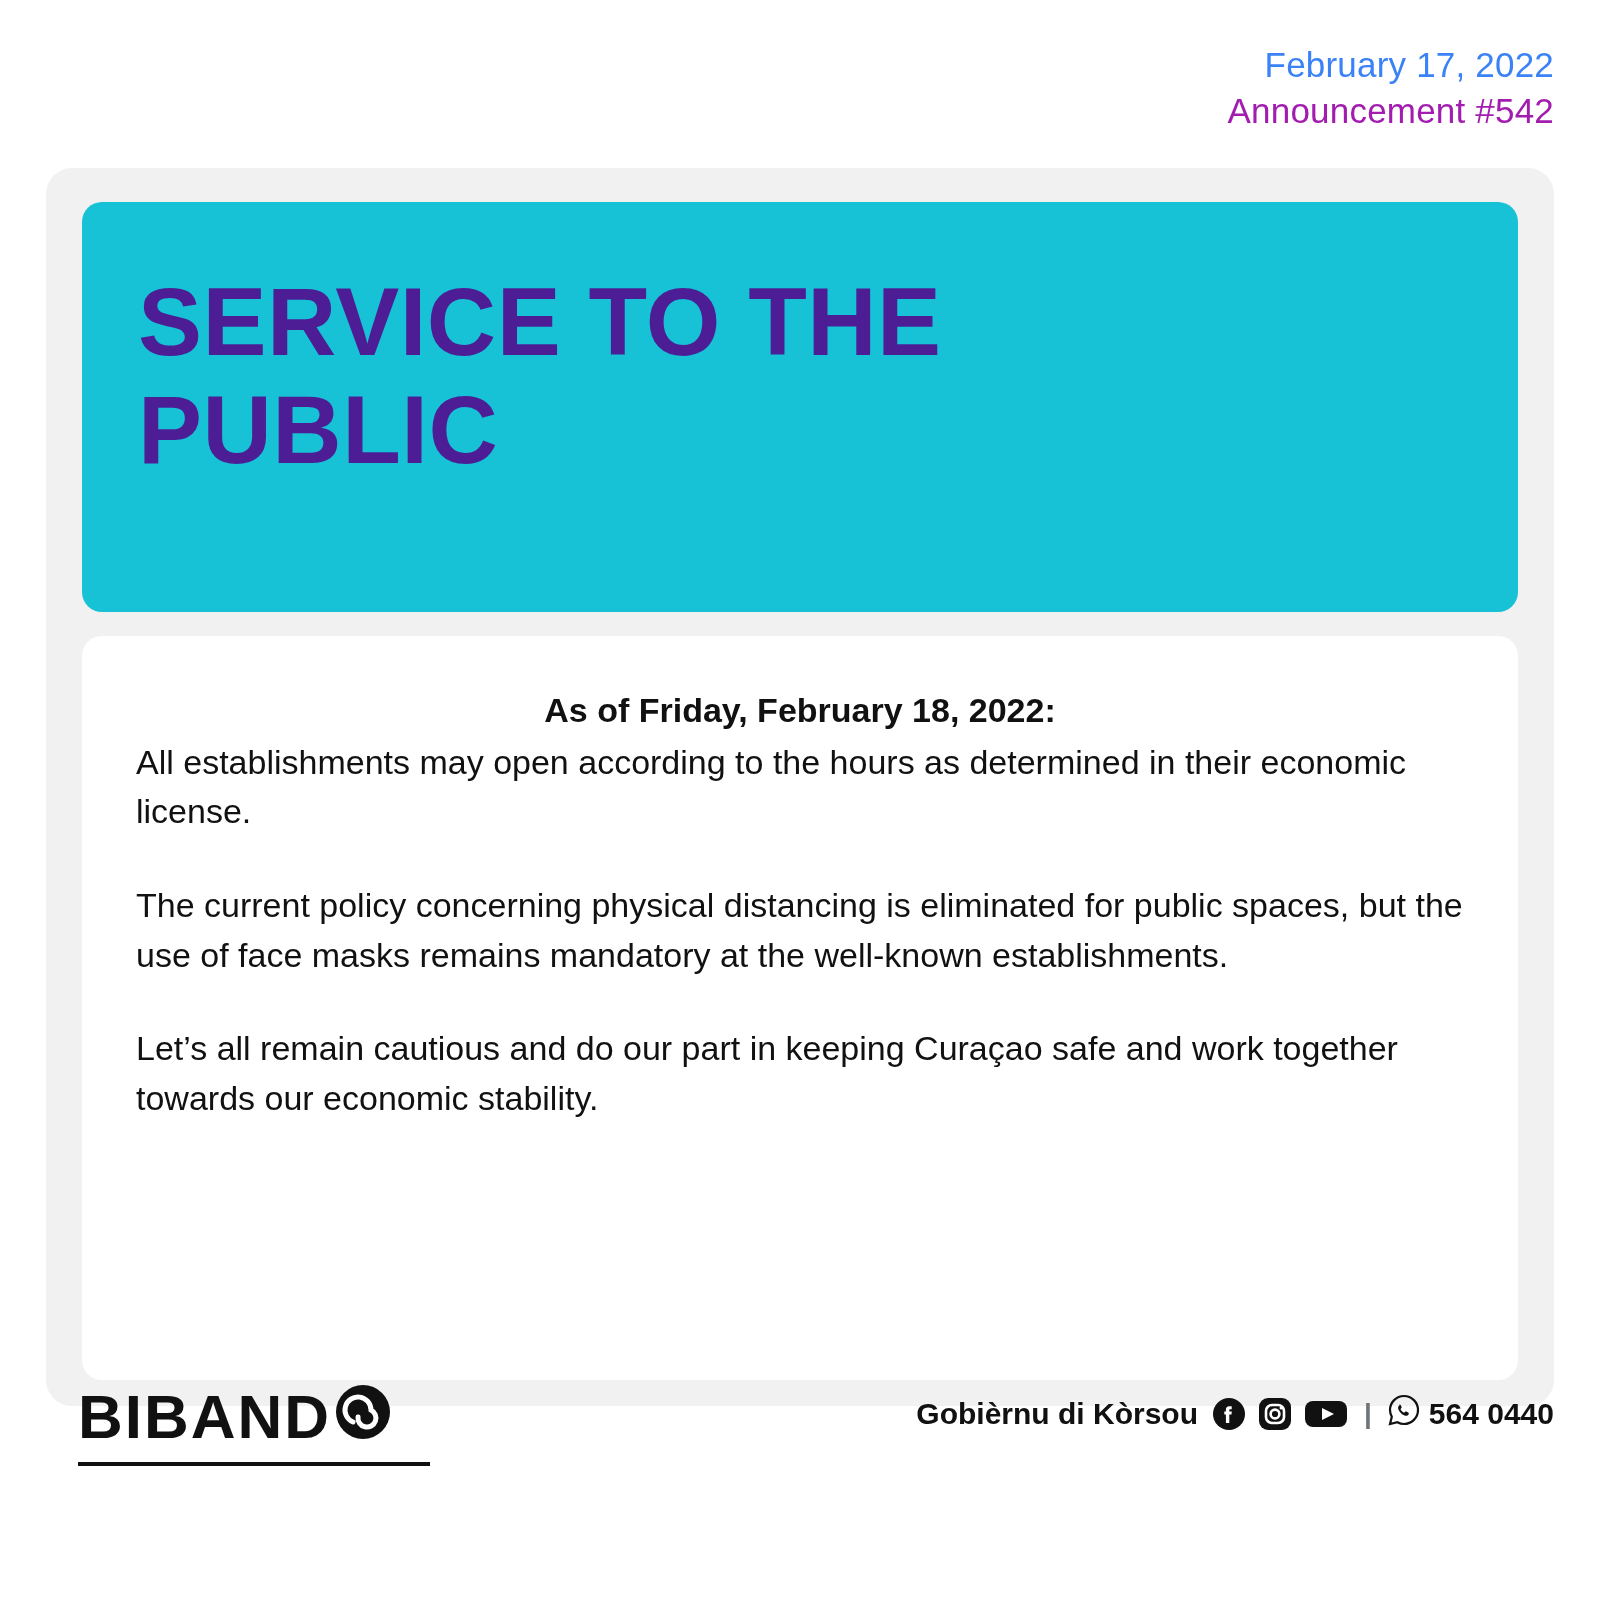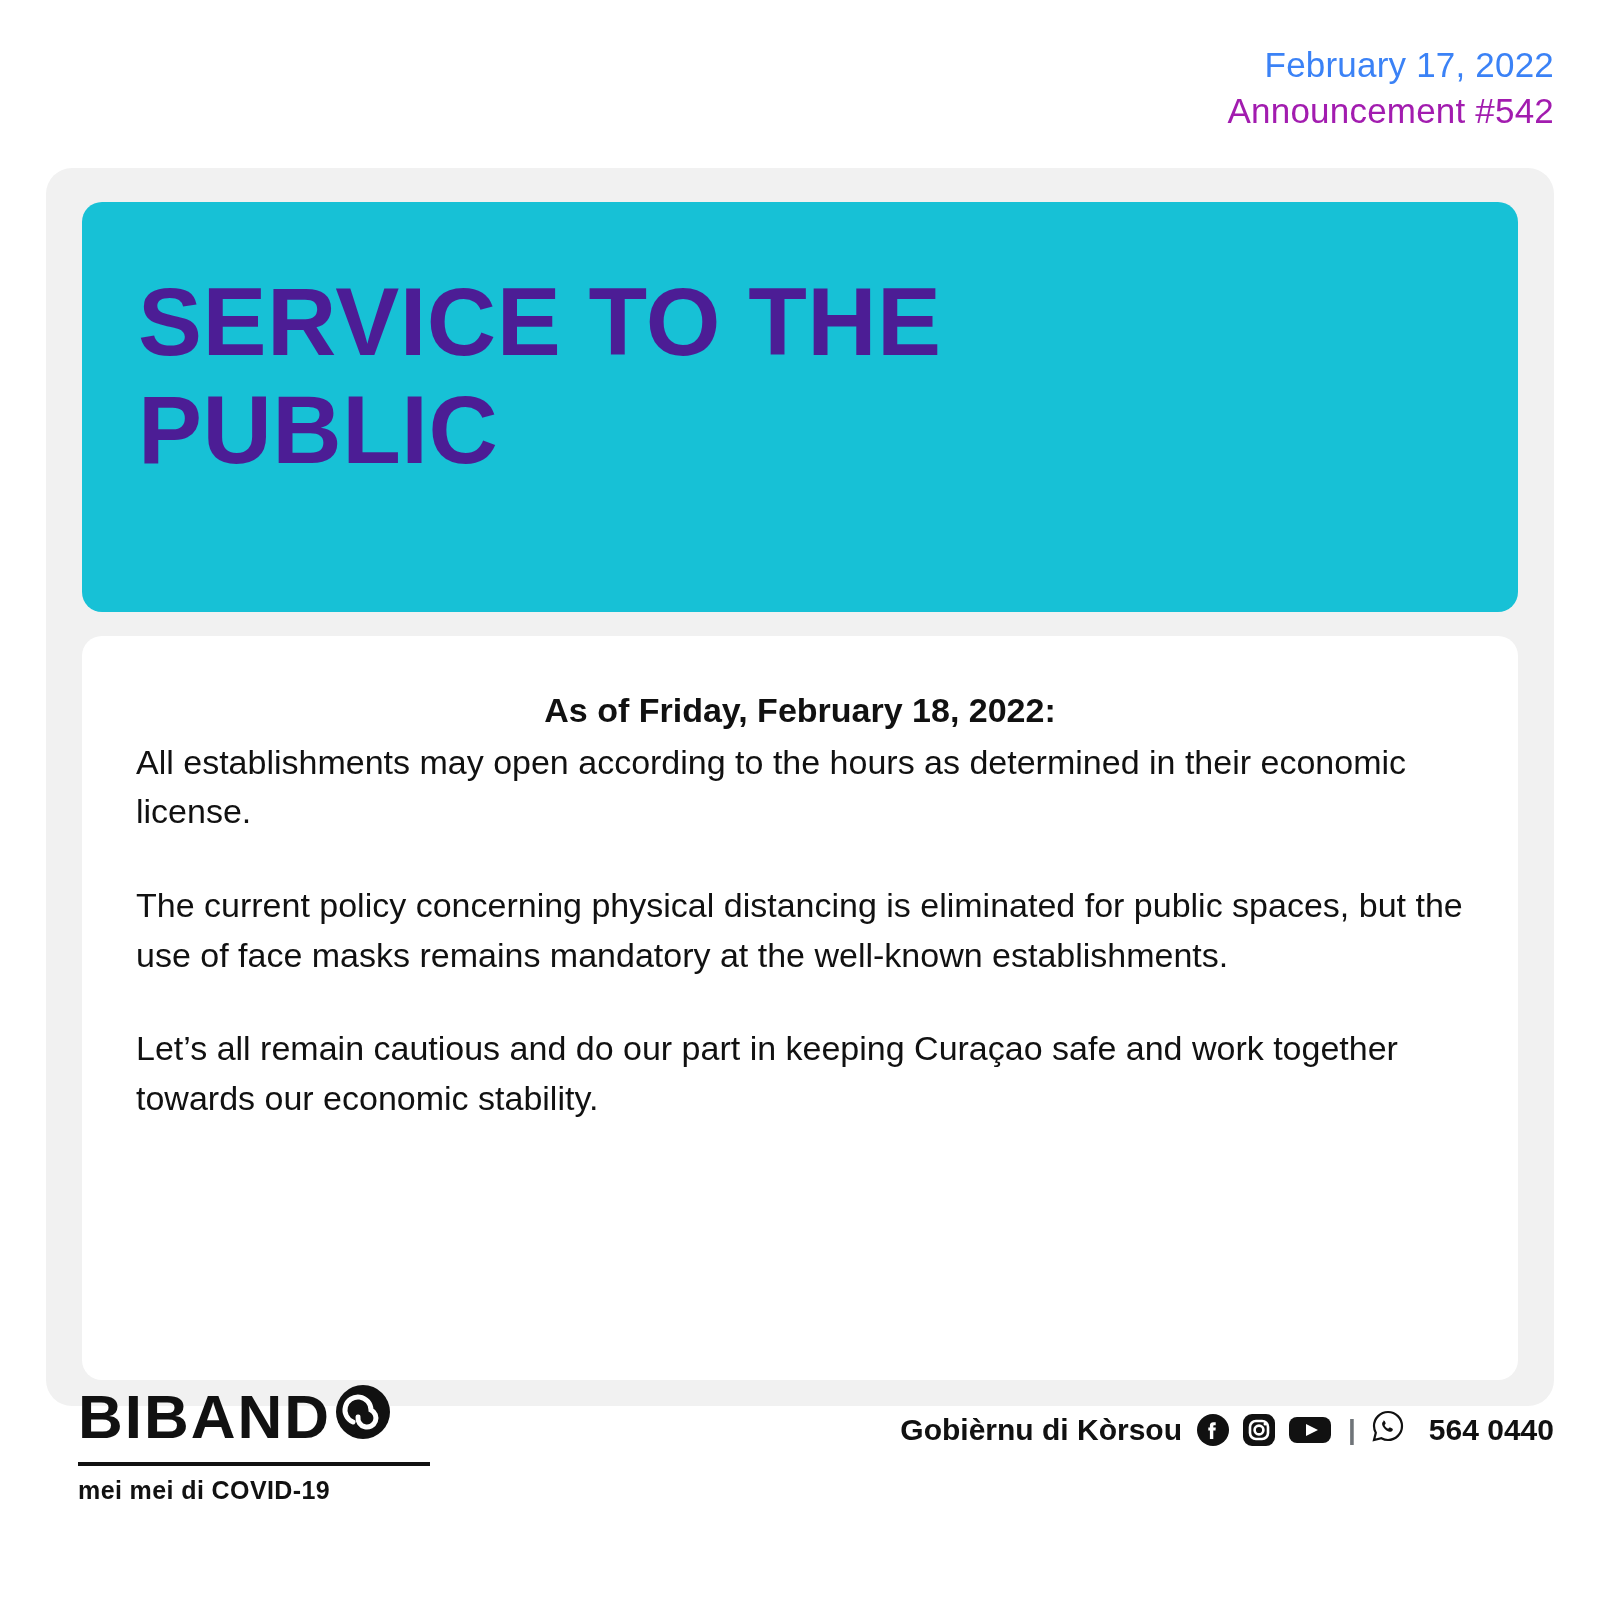--- a/index.html
+++ b/index.html
@@ -153,21 +153,21 @@
     font-weight: bold;
     color: #6f7479;
     letter-spacing: 0.2px;
   }
   .sites .sep {
     color: #6f7479;
     font-weight: bold;
     padding: 0 10px;
   }
   .gov-row {
-    margin-top: 16px;
+    margin-top: 0;
     display: flex;
     align-items: center;
     justify-content: flex-start;
     gap: 14px;
   }
   .gov-name {
     font-size: 30px;
     font-weight: bold;
     color: #111111;
   }
@@ -179,21 +179,21 @@
   .social svg { display: block; }
   .pipe {
     color: #6f7479;
     font-size: 28px;
     font-weight: bold;
     padding: 0 2px;
   }
   .phone {
     display: flex;
     align-items: center;
-    gap: 25px;
+    gap: 9px;
     font-size: 30px;
     font-weight: bold;
     color: #111111;
   }
 </style>
 </head>
 <body>
 
 <div class="header">
   <div class="date">February 17, 2022</div>
@@ -223,21 +223,20 @@
     <div class="logo-word">
       <span>BIBAND</span>
       <span class="logo-mark">
         <svg width="60" height="60" viewBox="0 0 60 60">
           <circle cx="30" cy="30" r="27" fill="#111111"></circle>
           <path d="M20 40 a13 13 0 1 1 18 -12 a9 9 0 1 1 -13 7" fill="none" stroke="#ffffff" stroke-width="5" stroke-linecap="round"></path>
         </svg>
       </span>
     </div>
     <div class="logo-rule"></div>
-    <div class="logo-sub">mei mei di COVID-19</div>
   </div>
 
   <div class="footer-right">
 
     <div class="gov-row">
       <span class="gov-name">Gobièrnu di Kòrsou</span>
 
       <span class="social">
         <span>
           <svg width="34" height="34" viewBox="0 0 34 34">

